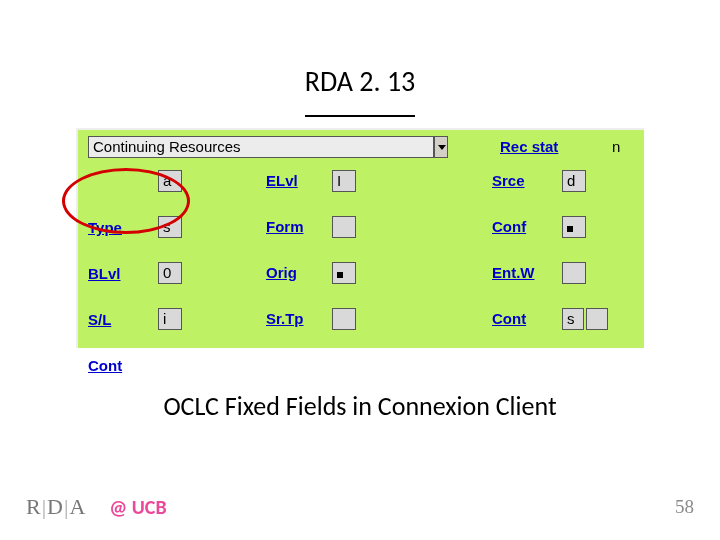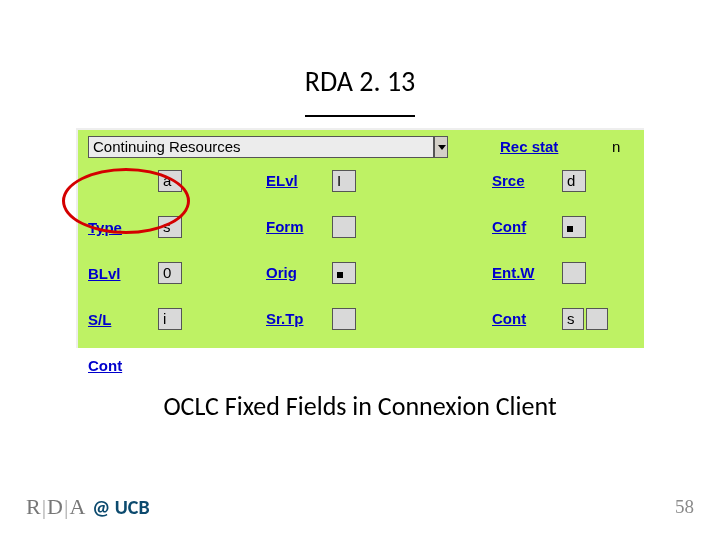--- a/index.html
+++ b/index.html
@@ -180,33 +180,33 @@
     font-size: 26px;
     color: #000;
   }
 
   .footer {
     position: absolute;
     left: 26px;
     bottom: 20px;
     display: flex;
     align-items: center;
-    gap: 7px;
+    gap: 24px;
   }
   .rda-logo {
     font-family: "Times New Roman", serif;
     font-size: 22px;
     letter-spacing: 0px;
     color: #777;
   }
   .rda-logo .sep { color:#aaa; padding:0 1px;}
   .at-ucb {
     font-size: 20px;
     font-weight: bold;
-    color: #0c4a6e;
+    color: #ec4899;
   }
   .pagenum {
     position: absolute;
     right: 26px;
     bottom: 22px;
     font-size: 19px;
     color: #8a8a8a;
     font-family: Liberation Serif, serif;
   }
 </style>

